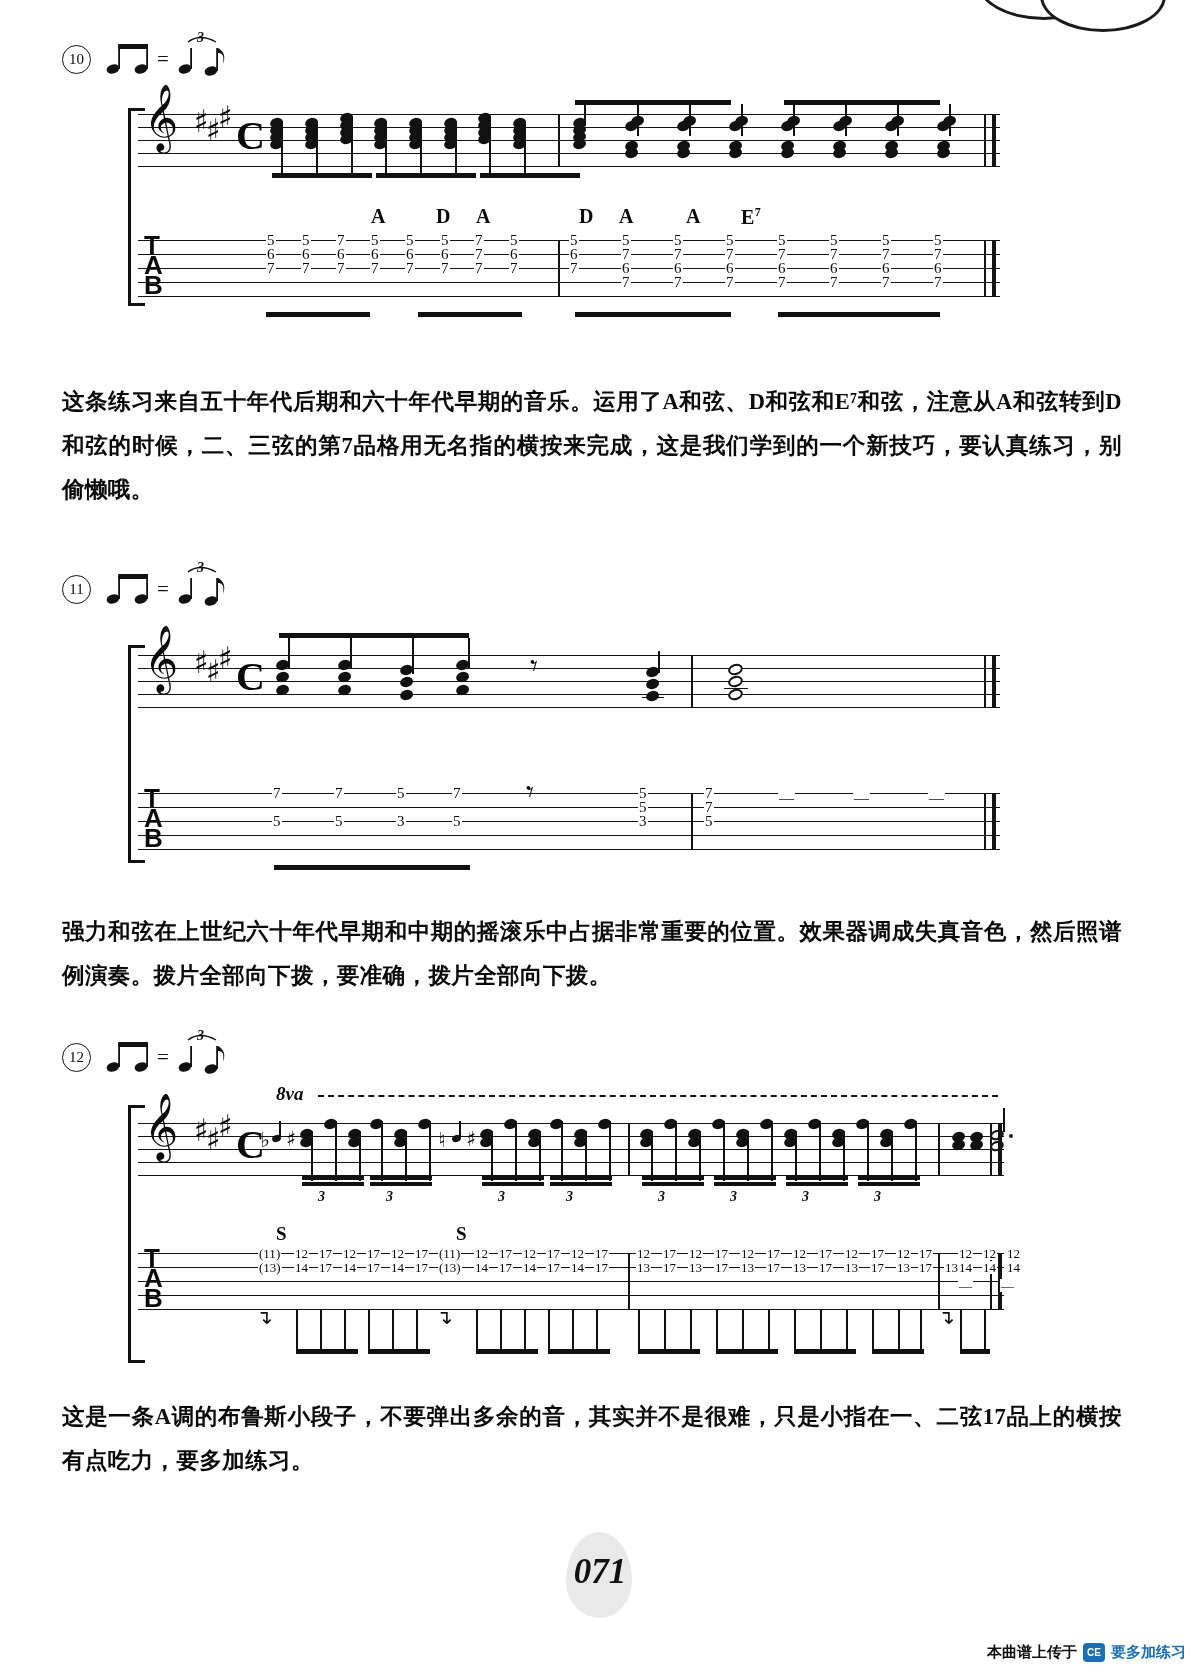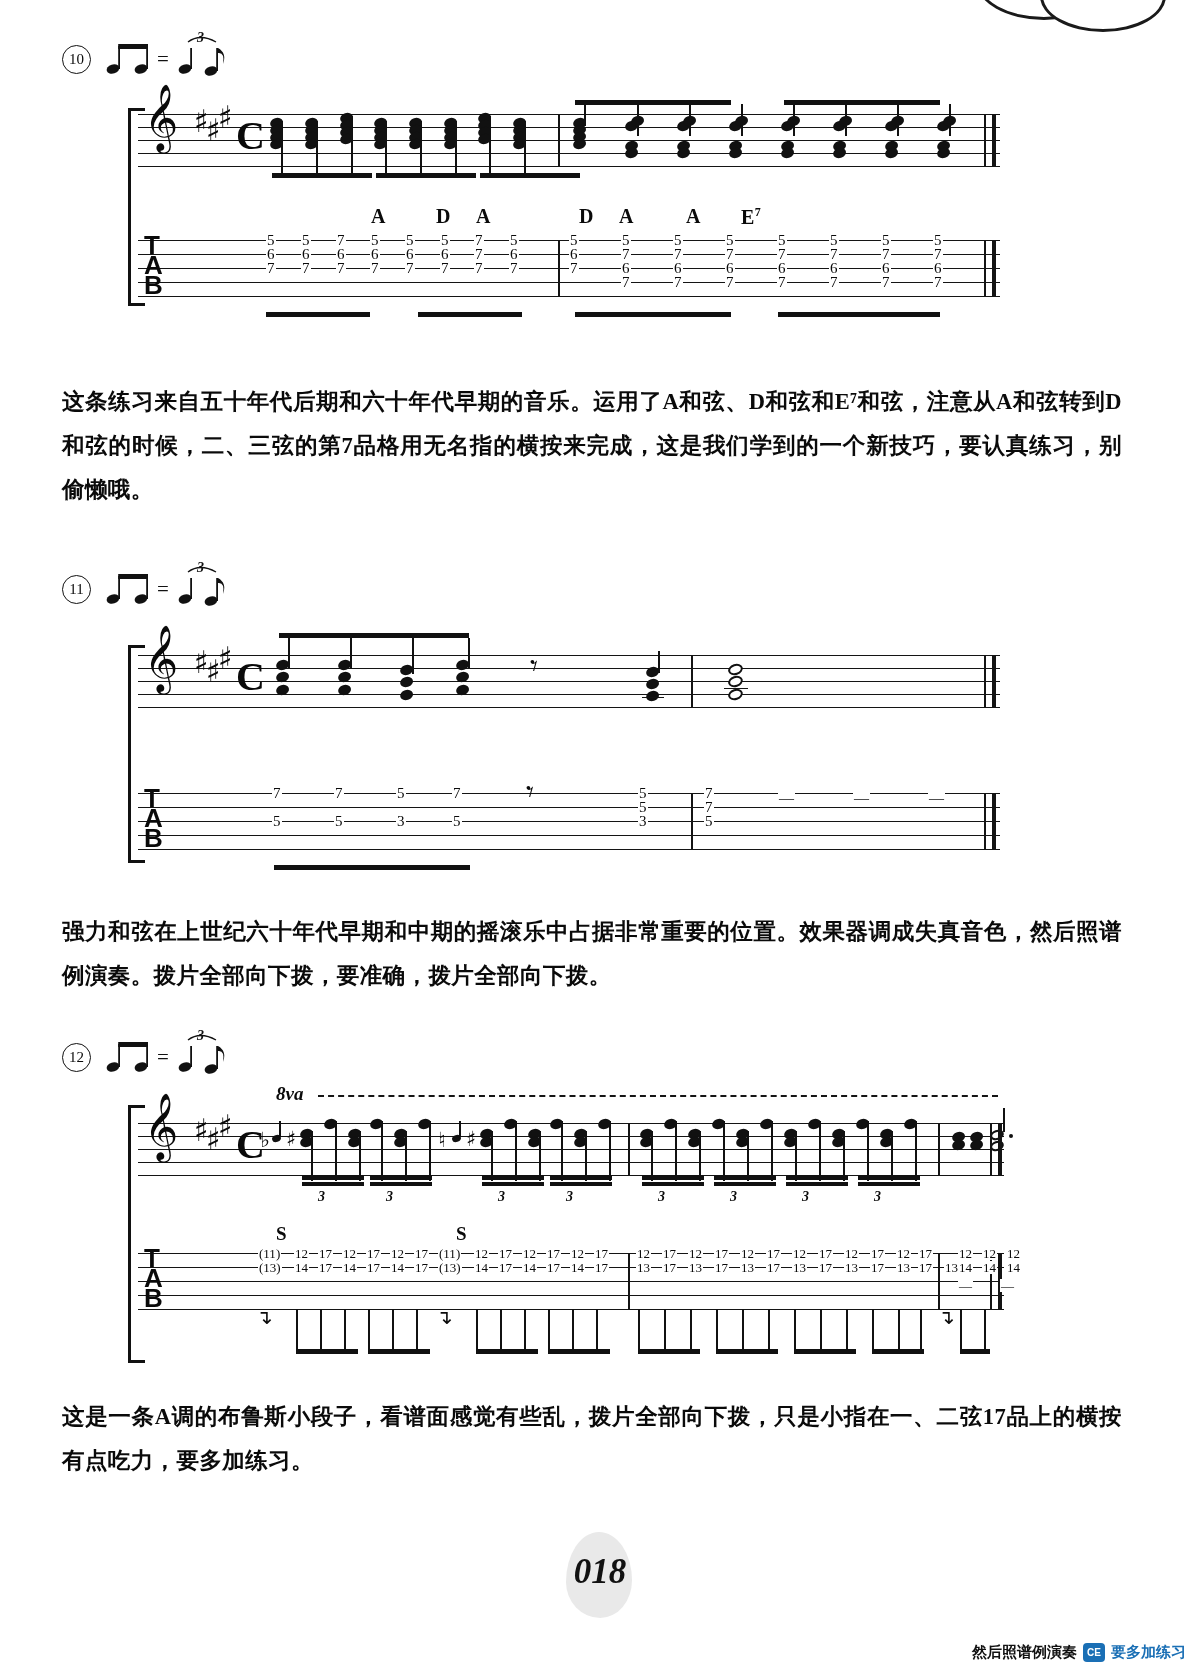--- a/index.html
+++ b/index.html
@@ -922,26 +922,26 @@
       <div class="beam" style="left:734px;top:40px;width:52px;"></div>
       <div class="beam" style="left:822px;top:40px;width:30px;"></div>
 
       <div class="downstroke" style="left:118px;top:-2px;">↴</div>
       <div class="downstroke" style="left:298px;top:-2px;">↴</div>
       <div class="downstroke" style="left:800px;top:-2px;">↴</div>
     </div>
   </div>
 </div>
 
-<div class="para" style="left:62px;top:1395px;width:1060px;">这是一条A调的布鲁斯小段子，看谱面感觉有些乱，拨片全部向下拨，只是小指在一、二弦17品上的横按有点吃力，要多加练习。</div>
+<div class="para" style="left:62px;top:1395px;width:1060px;">这是一条A调的布鲁斯小段子，不要弹出多余的音，其实并不是很难，只是小指在一、二弦17品上的横按有点吃力，要多加练习。</div>
 
 <div class="pagenum-wrap">
   <div class="pagenum-blob">
     <div class="blob"></div>
-    <div class="num">018</div>
+    <div class="num">071</div>
   </div>
 </div>
 
 <div class="footer">
-  <span>然后照谱例演奏</span>
+  <span>本曲谱上传于</span>
   <span class="logo">CE</span>
   <span class="site">要多加练习</span>
 </div>
 
 </body></html>

